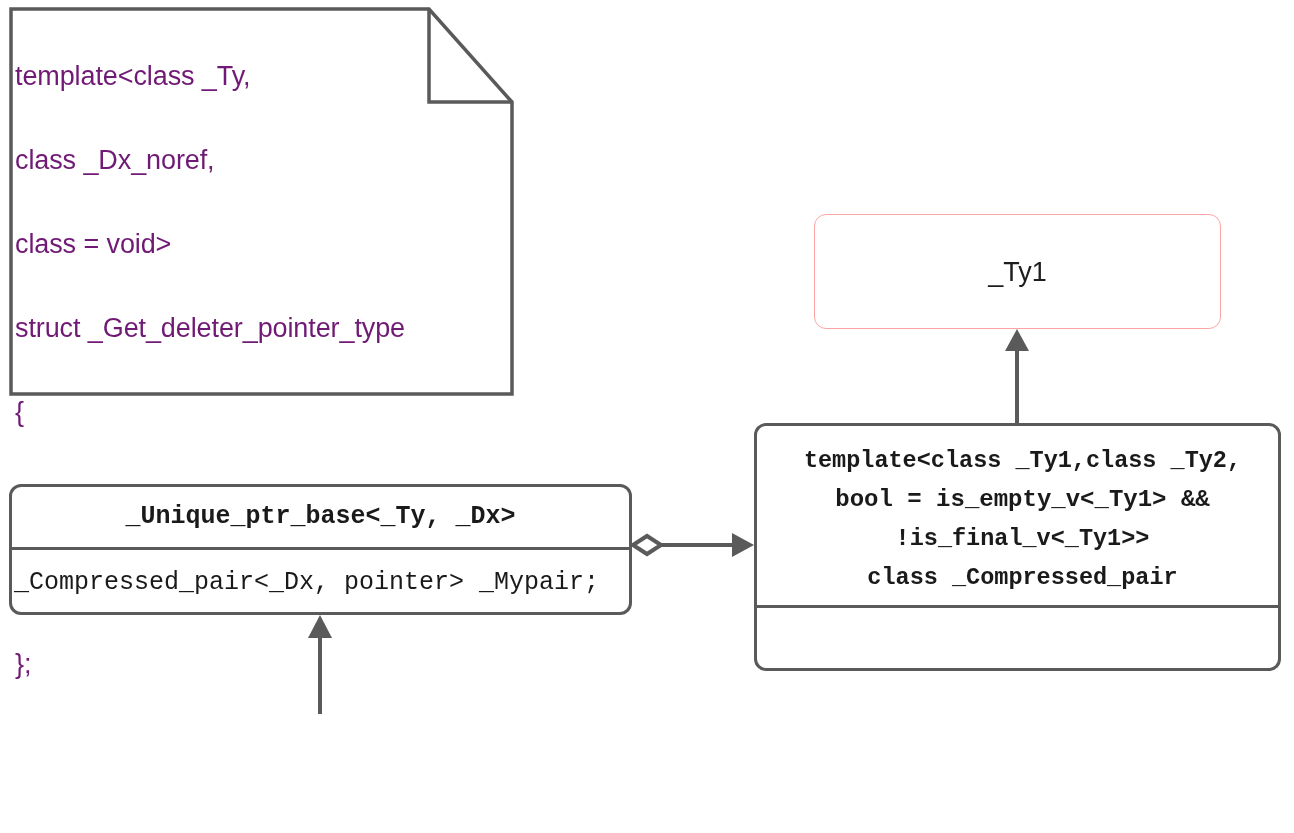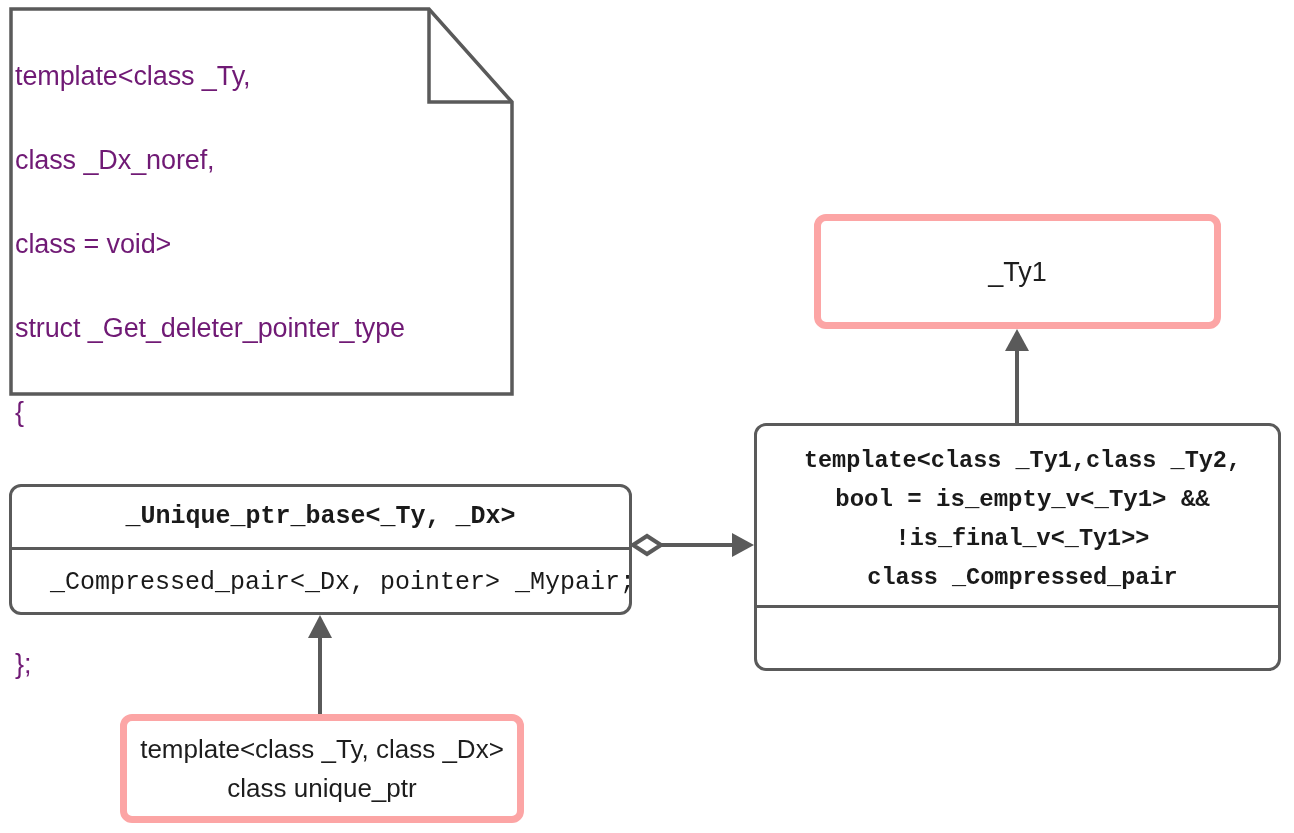--- a/index.html
+++ b/index.html
@@ -72,21 +72,21 @@
     text-align: center;
   }
   .attr-line {
     text-align: left;
   }
 
   
   .plainbox {
     position: absolute;
     box-sizing: border-box;
-    border: 7px solid #fca5a5;
+    border: 1px solid #fca5a5;
     border-radius: 12px;
     background: #ffffff;
     display: flex;
     flex-direction: column;
     align-items: center;
     justify-content: center;
   }
 
   
   #edges {
@@ -147,23 +147,19 @@
       <div class="mono title-line" style="font-size:24px; line-height:39px;">bool = is_empty_v&lt;_Ty1&gt; &amp;&amp;</div>
       <div class="mono title-line" style="font-size:23.5px; line-height:39px;">!is_final_v&lt;_Ty1&gt;&gt;</div>
       <div class="mono title-line" style="font-size:23.5px; line-height:39px;">class _Compressed_pair</div>
     </div>
   </div>
 
   <div class="classbox" style="left:9px; top:484px; width:623px; height:131px;">
     <div class="compartment divided" style="height:63px; padding:18px 10px;">
       <div class="mono title-line" style="font-size:25px; line-height:32px;">_Unique_ptr_base&lt;_Ty, _Dx&gt;</div>
     </div>
-    <div class="compartment" style="height:65px; padding:0 4px 0 2px;margin-left:36px;">
+    <div class="compartment" style="height:65px; padding:0 4px 0 2px;">
       <div class="mono attr-line" style="font-size:25px; line-height:32px;">_Compressed_pair&lt;_Dx, pointer&gt; _Mypair;</div>
     </div>
   </div>
 
-  <div class="plainbox" style="left:120px; top:714px; width:404px; height:109px;">
-    <div class="sans" style="font-size:26px; line-height:39px;">template&lt;class _Ty, class _Dx&gt;</div>
-    <div class="sans" style="font-size:26px; line-height:39px;">class unique_ptr</div>
-  </div>
 
 </div>
 
 </body></html>

